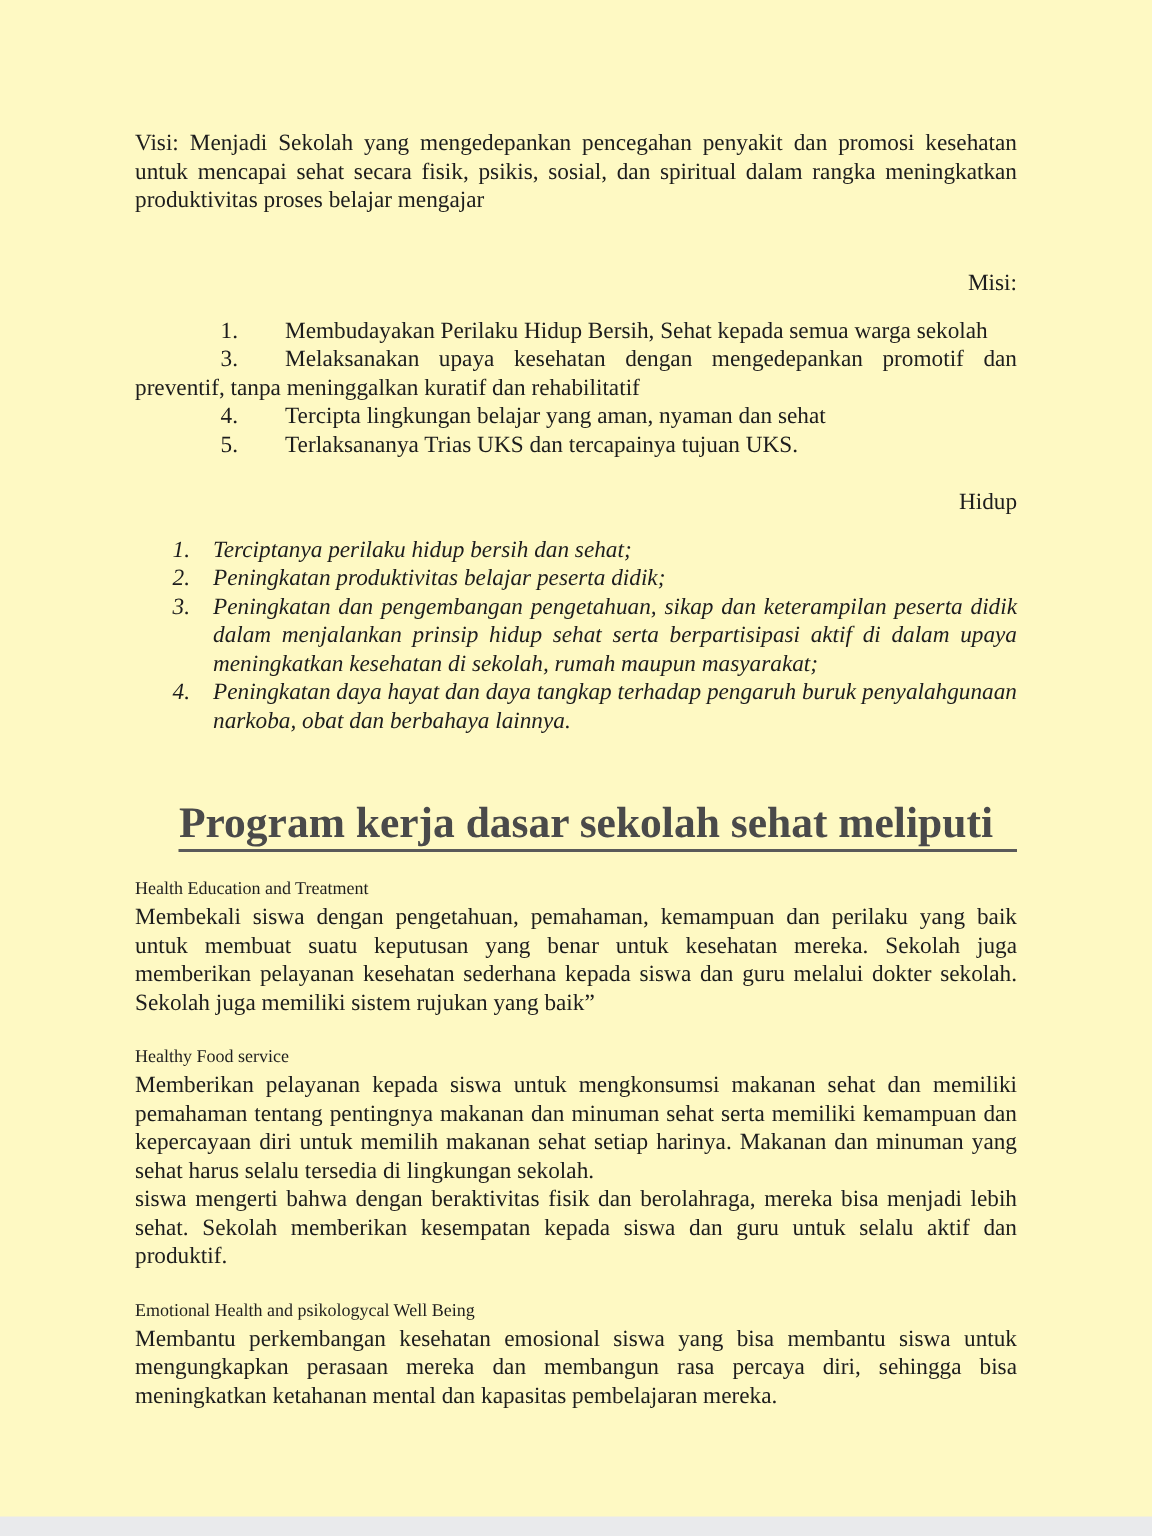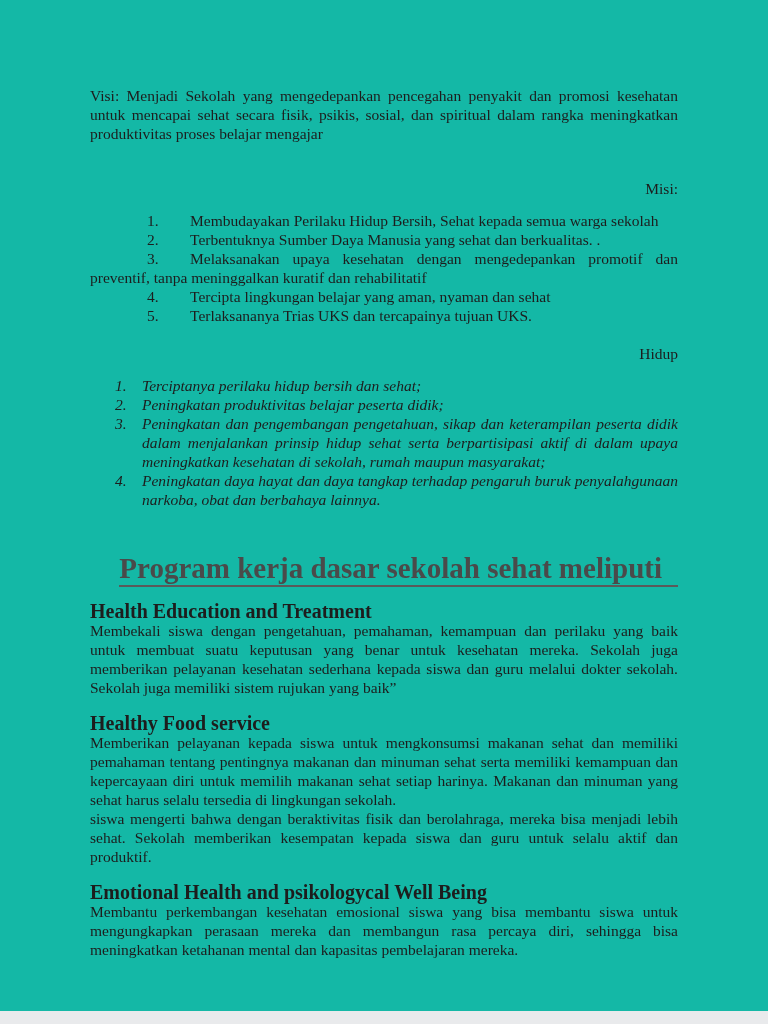--- a/index.html
+++ b/index.html
@@ -5,21 +5,21 @@
   html, body {
     margin: 0;
     padding: 0;
     background: #ffffff;
   }
   .page {
     position: relative;
     width: 768px;
     height: 1024px;
     margin: 0 auto;
-    background: #14b8a6;
+    background: #fef9c3;
     overflow: hidden;
     box-sizing: border-box;
     padding: 86px 90px 0 90px;
     font-family: "Liberation Serif", "DejaVu Serif", serif;
     font-size: 15.5px;
     line-height: 19px;
     color: #1d1d1d;
   }
   .para {
     margin: 0;
@@ -67,23 +67,23 @@
     letter-spacing: 0px;
     text-align: right;
   }
   .main-heading .underlined {
     border-bottom: 2px solid #5a5a5a;
     padding-right: 16px;
     padding-bottom: 1px;
   }
   .section-title {
     margin: 17px 0 0 0;
-    font-size: 20px;
+    font-size: 12px;
     line-height: 19px;
-    font-weight: bold;
+    font-weight: normal;
     color: #1d1d1d;
   }
   .section-body {
     margin: 0;
     text-align: justify;
   }
   .bottom-strip {
     position: absolute;
     left: 0;
     right: 0;
@@ -96,21 +96,20 @@
 <body>
 
 <div class="page">
 
   <p class="para visi-paragraph">Visi: Menjadi Sekolah yang mengedepankan pencegahan penyakit dan promosi kesehatan untuk mencapai sehat secara fisik, psikis, sosial, dan spiritual dalam rangka meningkatkan produktivitas proses belajar mengajar</p>
 
   <p class="plain-label">Misi:</p>
 
   <div class="misi-list">
     <div class="misi-item"><span class="misi-num">1.</span><span>Membudayakan Perilaku Hidup Bersih, Sehat kepada semua warga sekolah</span></div>
-    <div class="misi-item"><span class="misi-num">2.</span><span>Terbentuknya Sumber Daya Manusia yang sehat dan berkualitas. .</span></div>
     <div class="misi-item"><span class="misi-num">3.</span><span>Melaksanakan upaya kesehatan dengan mengedepankan promotif dan preventif, tanpa meninggalkan kuratif dan rehabilitatif</span></div>
     <div class="misi-item"><span class="misi-num">4.</span><span>Tercipta lingkungan belajar yang aman, nyaman dan sehat</span></div>
     <div class="misi-item"><span class="misi-num">5.</span><span>Terlaksananya Trias UKS dan tercapainya tujuan UKS.</span></div>
   </div>
 
   <p class="plain-label">Hidup</p>
 
   <div class="tujuan-list">
     <div class="tujuan-item"><span class="tujuan-num">1.</span><span>Terciptanya perilaku hidup bersih dan sehat;</span></div>
     <div class="tujuan-item"><span class="tujuan-num">2.</span><span>Peningkatan produktivitas belajar peserta didik;</span></div>

